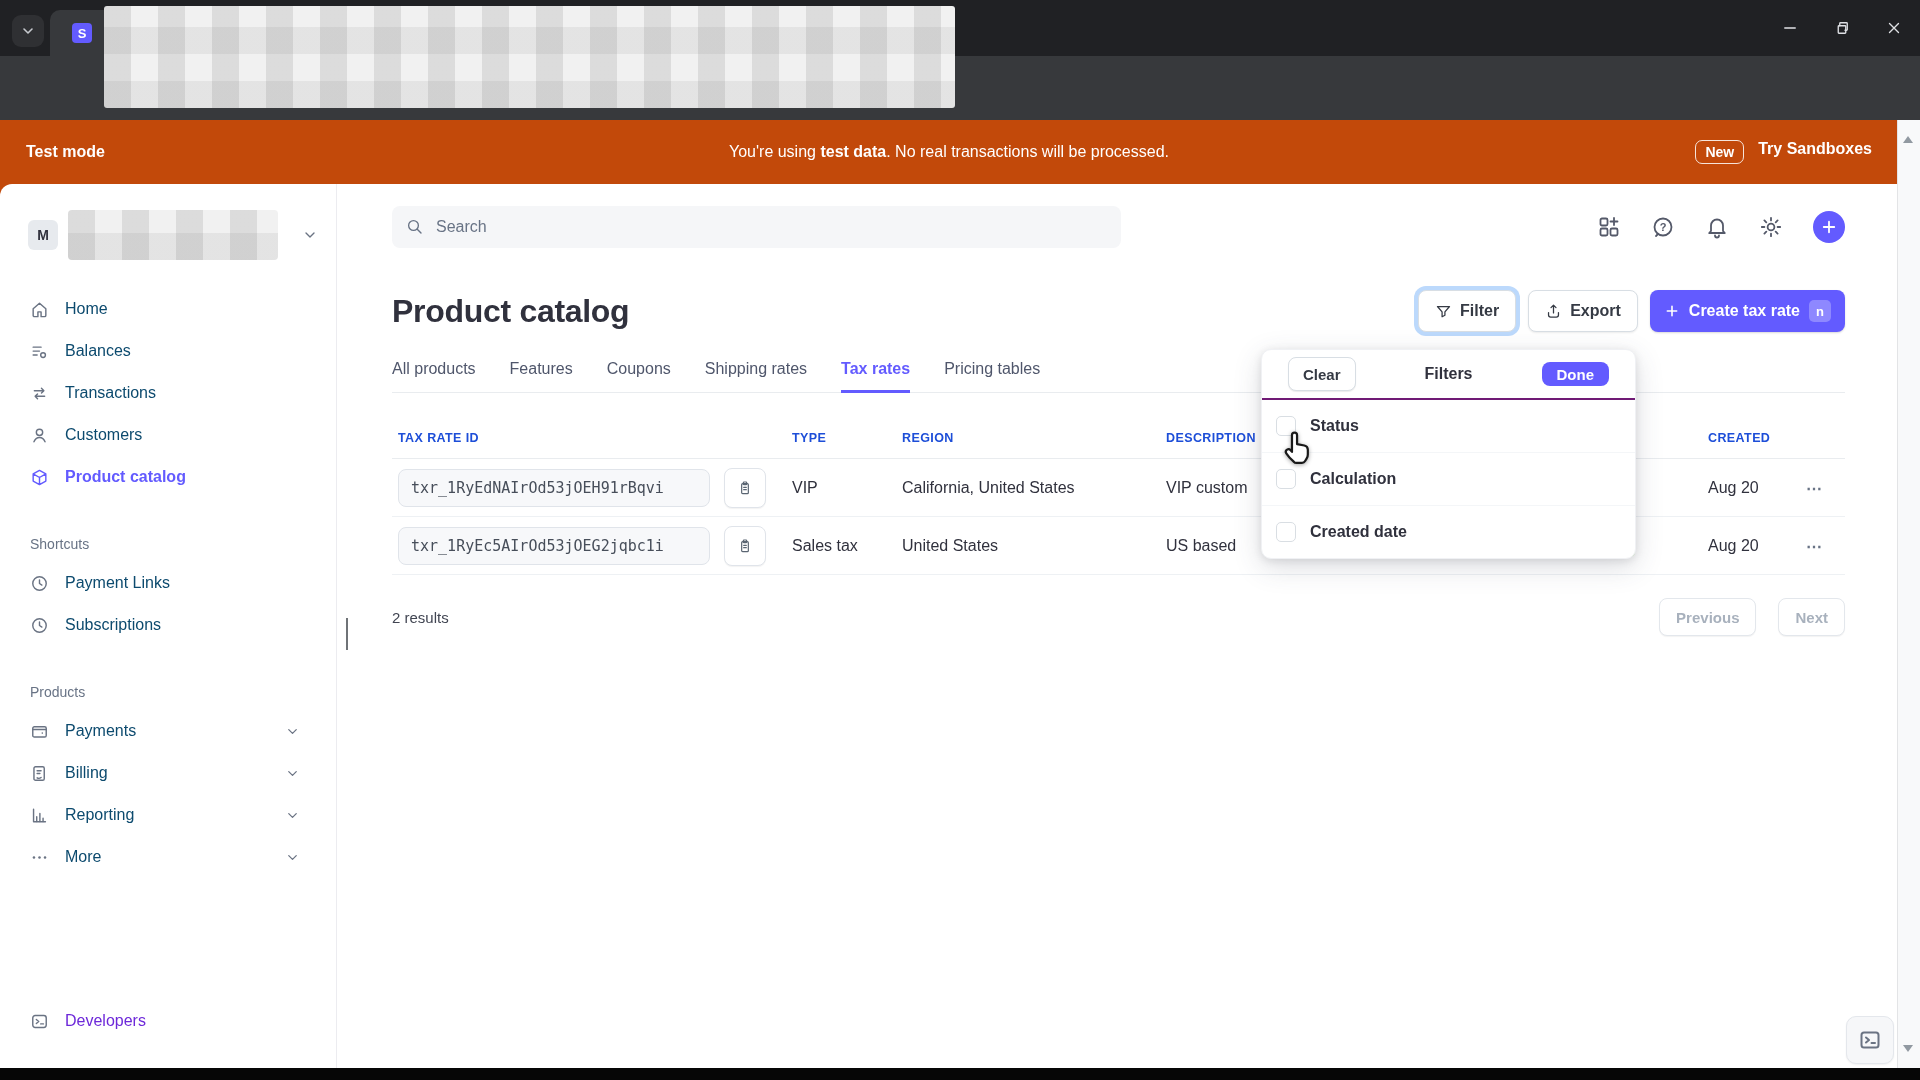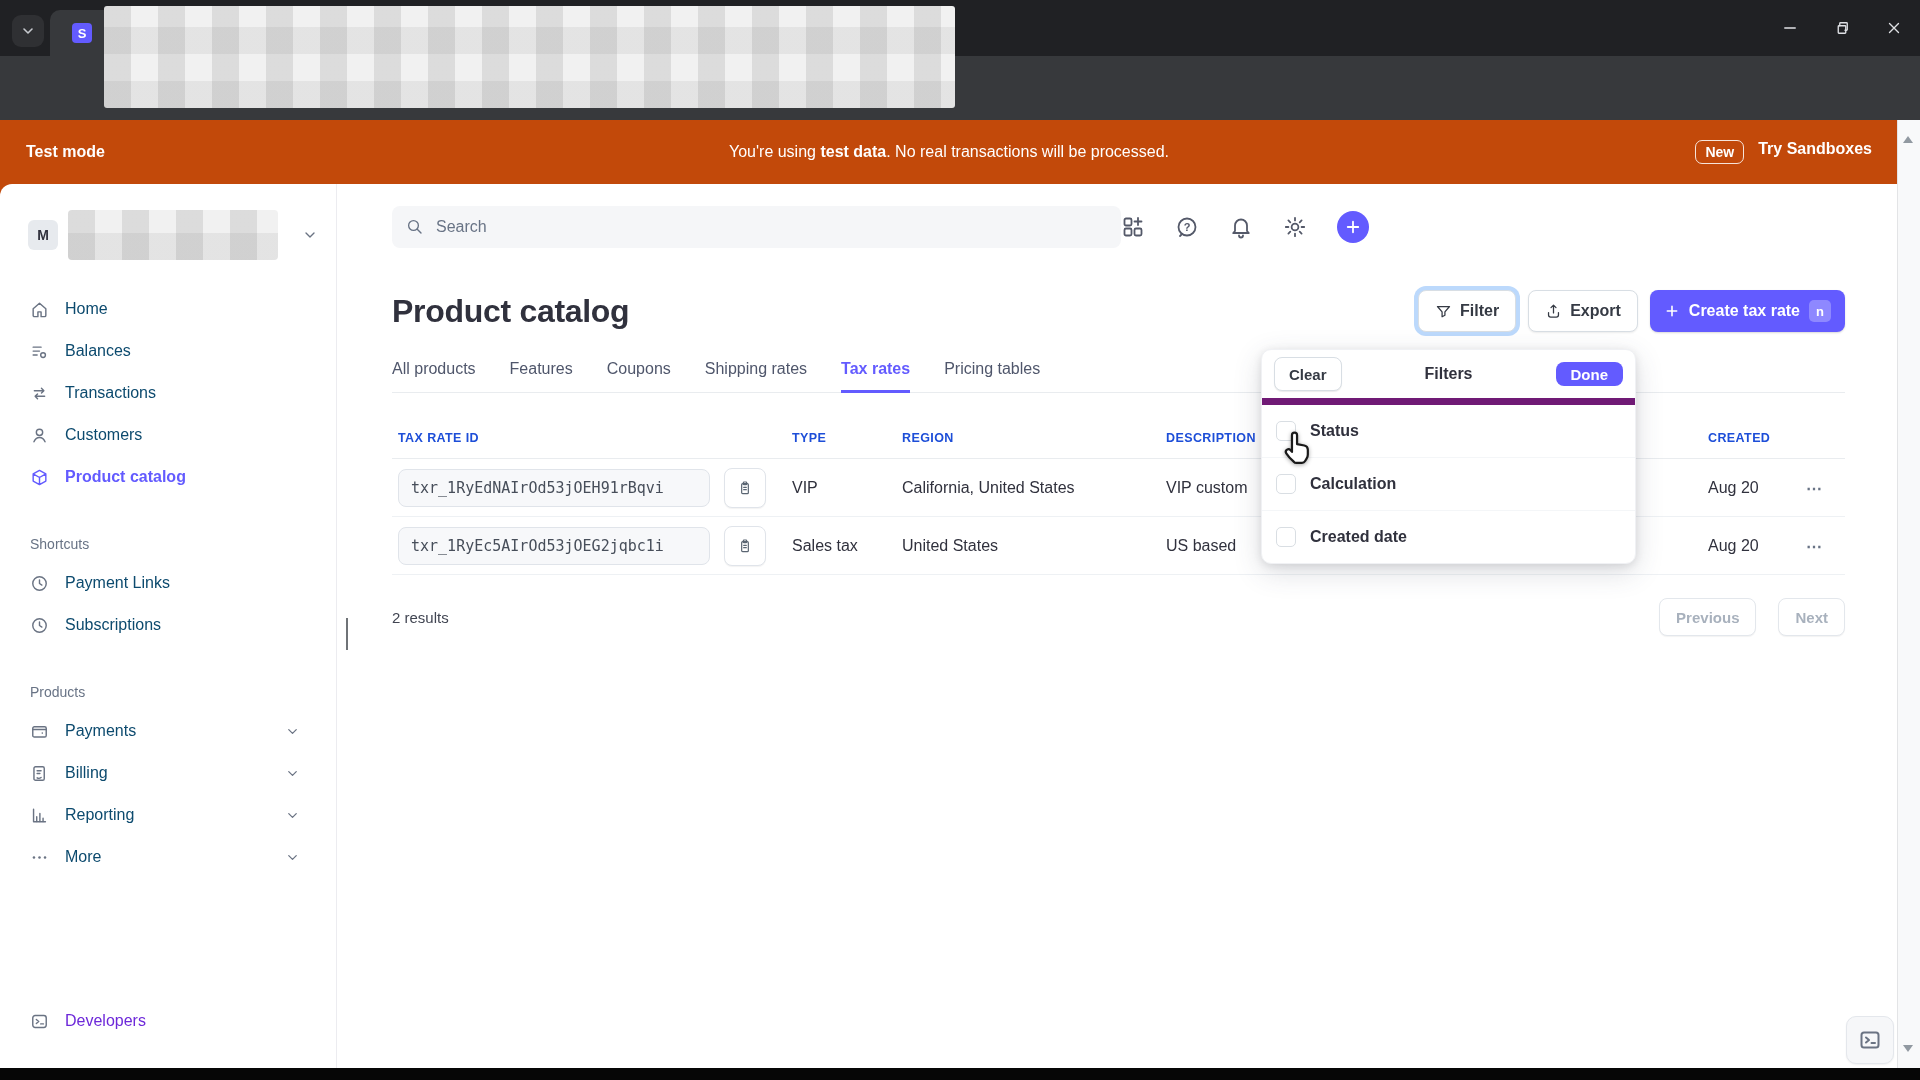--- a/index.html
+++ b/index.html
@@ -52,21 +52,21 @@
   .nav-item{height:42px;display:flex;align-items:center;gap:16px;padding-left:30px;font-size:16px;color:#0c4a6e;cursor:pointer}
   .nav-item .lbl{line-height:1}
   .nav-item.active{color:#635bff;font-weight:600}
   .nav-item.active .ic{stroke:#635bff}
   .section-label{margin:38px 0 8px 30px;font-size:14px;color:#687385}
   .chev-right{margin-left:auto;margin-right:36px}
   .dev-item{margin-top:auto;height:42px;display:flex;align-items:center;gap:16px;padding-left:30px;font-size:16px;color:#6d28d9;cursor:pointer}
 
   
   .main{position:absolute;left:337px;top:0;right:0;bottom:0}
-  .search-row{position:absolute;top:22px;left:55px;right:53px;height:42px;display:flex;align-items:center;}
+  .search-row{position:absolute;top:22px;left:55px;right:53px;height:42px;display:flex;align-items:center;justify-content:space-between}
   .search{width:729px;height:42px;background:#f5f6f8;border-radius:8px;display:flex;align-items:center;gap:10px;
           padding-left:14px;box-sizing:border-box}
   .search input{border:none;background:transparent;outline:none;font-family:"Liberation Sans",sans-serif;
                 font-size:16px;color:#30313d;width:600px}
   .search input::placeholder{color:#687385}
   .hicons{display:flex;align-items:center;gap:30px}
   .plus-btn{width:32px;height:32px;border-radius:50%;background:#635bff;display:flex;align-items:center;justify-content:center;cursor:pointer}
 
   .title-row{position:absolute;top:102px;left:55px;right:53px;height:50px;display:flex;align-items:center;justify-content:space-between}
   h1{margin:0;font-size:32px;font-weight:700;color:#30313d;letter-spacing:-.3px}
@@ -102,21 +102,21 @@
   .results{font-size:15px;color:#414552}
   .pag{display:flex;gap:22px}
   .pbtn{height:36px;padding:0 16px;border-radius:8px;border:1px solid #e3e7ec;background:#fff;
         box-shadow:0 1px 1px rgba(0,0,0,.05);font-size:15px;font-weight:600;color:#a8b1bd;
         display:flex;align-items:center;cursor:pointer}
 
   
   .popup{position:absolute;left:924px;top:165px;width:373px;background:#fff;border-radius:10px;
          border:1px solid #f0f1f4;box-shadow:0 8px 28px rgba(60,66,87,.18),0 2px 8px rgba(0,0,0,.10);z-index:20}
   .p-head{position:relative;height:48px;display:flex;align-items:center;justify-content:space-between;
-          padding:0 12px;border-bottom:7px solid #701a75}
+          padding:0 26px;border-bottom:2px solid #701a75}
   .p-title{position:absolute;left:0;right:0;text-align:center;font-size:16px;font-weight:700;color:#30313d;pointer-events:none}
   .btn-clear{height:32px;padding:0 14px;border-radius:8px;border:1px solid #d8dee4;background:#fff;
              box-shadow:0 1px 1px rgba(0,0,0,.08);font-size:15px;font-weight:600;color:#353a44;
              display:flex;align-items:center;cursor:pointer;z-index:1}
   .btn-done{height:24px;padding:0 15px;border-radius:8px;background:#635bff;color:#fff;font-size:15px;font-weight:700;
             display:flex;align-items:center;cursor:pointer;z-index:1}
   .p-item{height:52px;display:flex;align-items:center;gap:14px;padding-left:14px;font-size:16px;font-weight:600;
           color:#30313d;border-bottom:1px solid #f4f6f8;cursor:pointer}
   .p-item:last-child{border-bottom:none}
   .checkbox{width:18px;height:18px;border:1.5px solid #d9dee3;border-radius:5px;background:#fff;flex:none}

